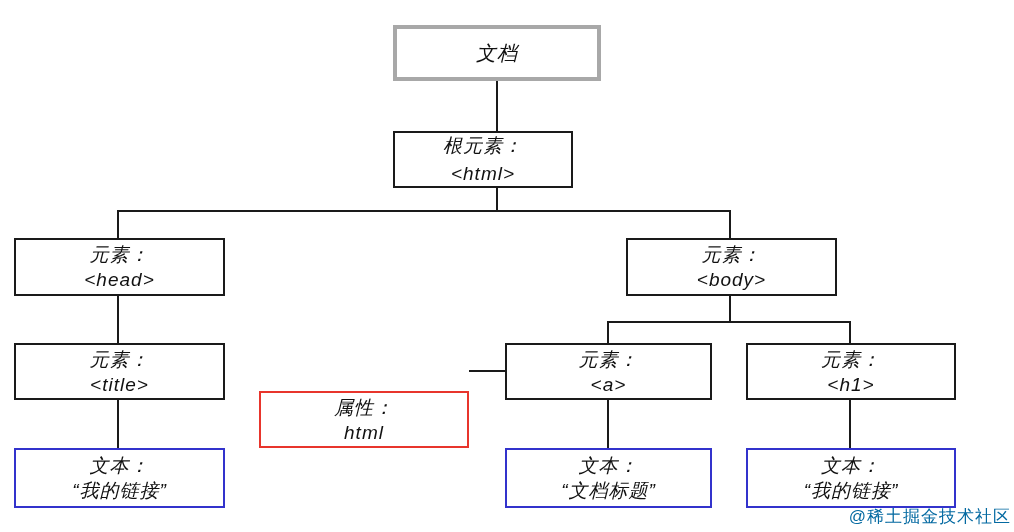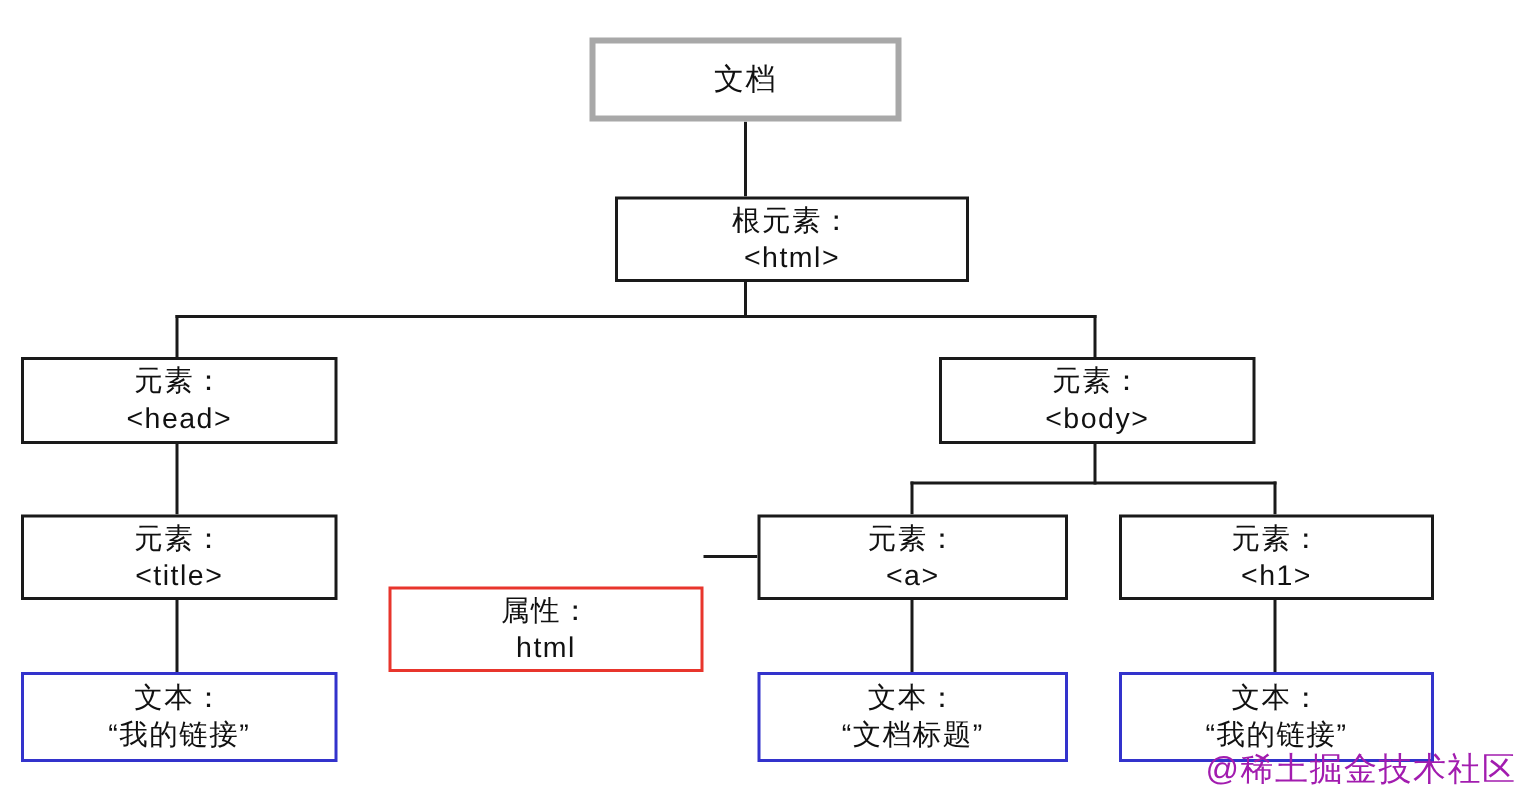--- a/index.html
+++ b/index.html
@@ -22,41 +22,41 @@
     display: flex;
     flex-direction: column;
     align-items: center;
     justify-content: center;
     text-align: center;
     font-size: 19px;
     line-height: 25px;
     color: #111111;
     letter-spacing: 1px;
   }
-  .node .ln { white-space: nowrap; }
+  .node .ln { white-space: nowrap; font-style: italic; }
   .node.doc {
     border: 4px solid #a8a8a8;
     font-size: 20px;
   }
   .node.attr { border-color: #e8352c; }
   .node.textnode { border-color: #3333cc; }
   .conn { position: absolute; background: #1a1a1a; }
   .watermark {
     position: absolute;
     right: 3px;
     bottom: 4px;
-    font-size: 22px;
-    color: #a21caf;
+    font-size: 17px;
+    color: #0369a1;
     letter-spacing: 1px;
     white-space: nowrap;
   }
 
   
   #n-doc        { left: 393px; top: 25px;  width: 208px; height: 56px; }
-  #n-html       { left: 410px; top: 131px; width: 236px; height: 57px; }
+  #n-html       { left: 393px; top: 131px; width: 180px; height: 57px; justify-content: space-between; }
   #n-head       { left: 14px;  top: 238px; width: 211px; height: 58px; }
   #n-body       { left: 626px; top: 238px; width: 211px; height: 58px; }
   #n-title      { left: 14px;  top: 343px; width: 211px; height: 57px; }
   #n-href       { left: 259px; top: 343px; width: 210px; height: 57px; margin-top: 48px; }
   #n-a          { left: 505px; top: 343px; width: 207px; height: 57px; }
   #n-h1         { left: 746px; top: 343px; width: 210px; height: 57px; }
   #n-text-title { left: 14px;  top: 448px; width: 211px; height: 60px; }
   #n-text-link  { left: 505px; top: 448px; width: 207px; height: 60px; }
   #n-text-head  { left: 746px; top: 448px; width: 210px; height: 60px; }
 

